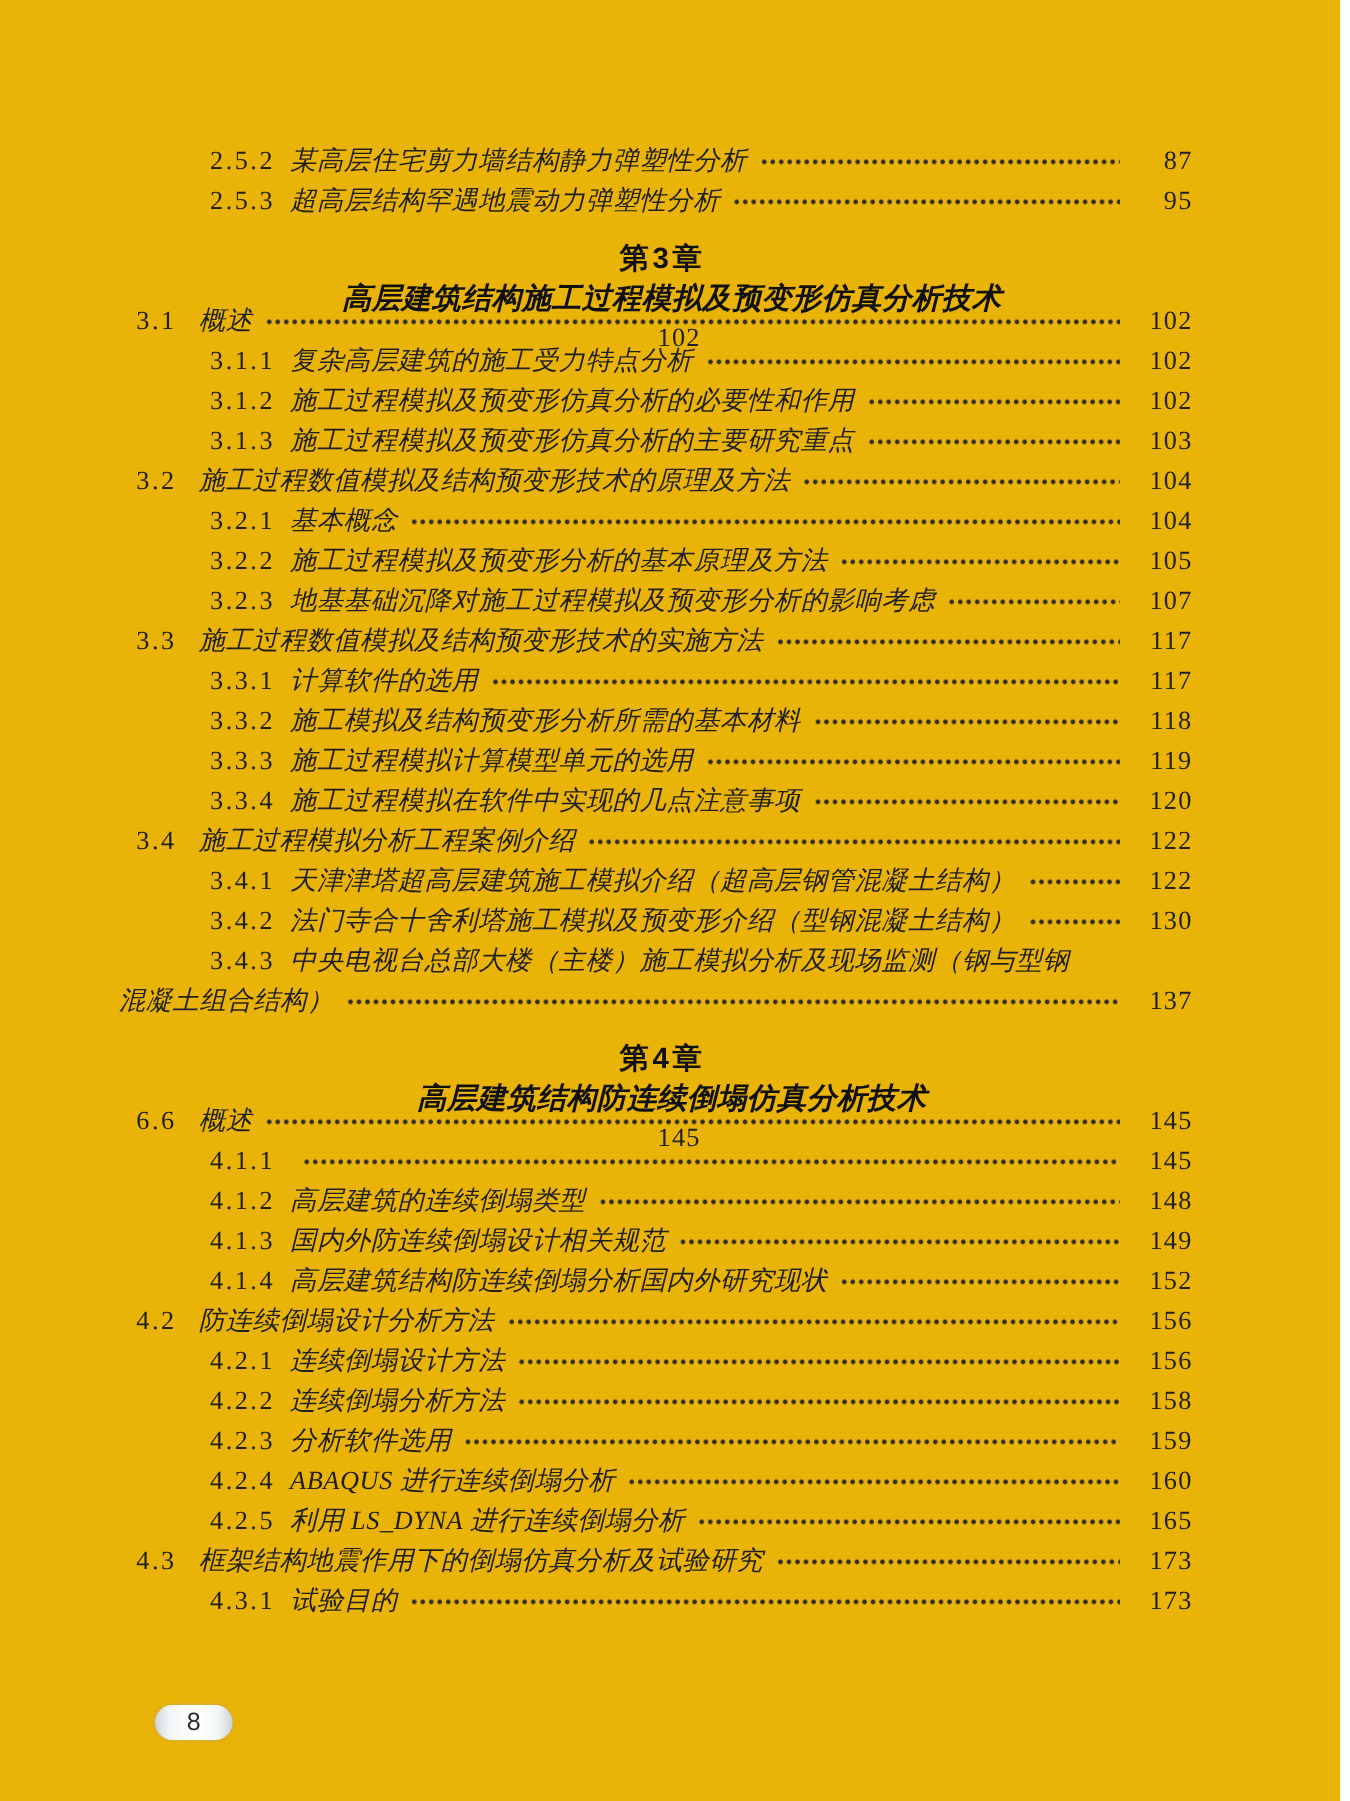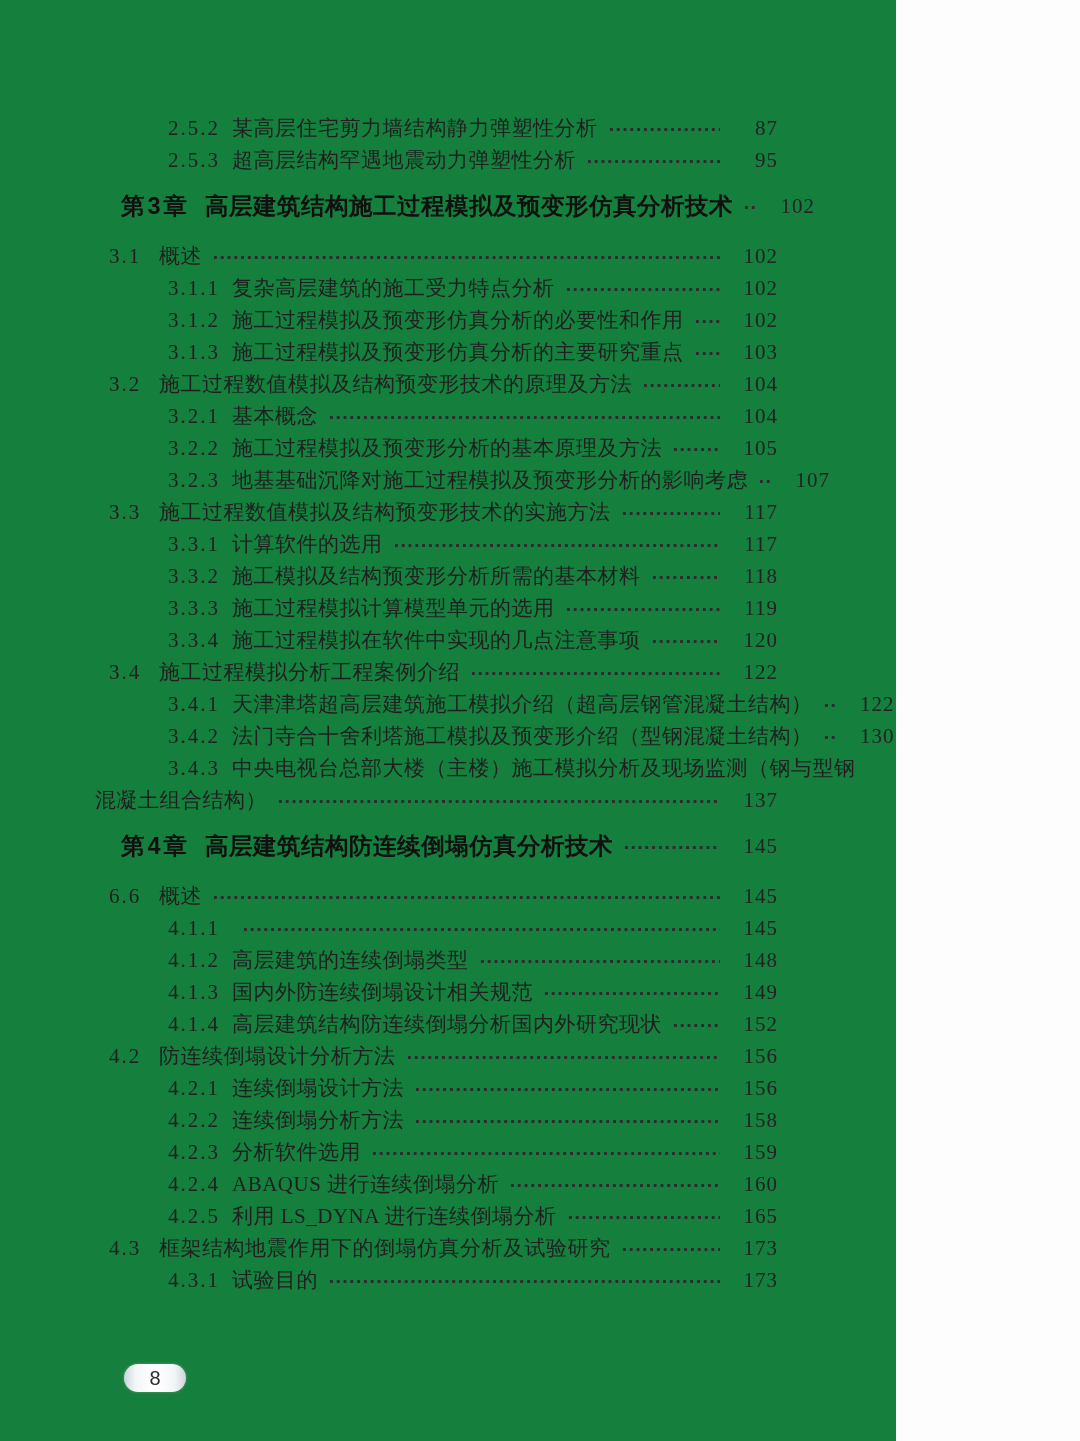--- a/index.html
+++ b/index.html
@@ -9,43 +9,44 @@
   }
   body {
     width: 1080px;
     height: 1441px;
     overflow: hidden;
     font-family: "Liberation Serif", "DejaVu Serif", serif;
     color: #1f1f1f;
   }
   .page {
     position: relative;
-    width: 896px;
+    width: 1072px;
     height: 1441px;
-    background: #15803d;
+    background: #eab308;
   }
   .toc {
     padding-top: 112px;
   }
   .row {
     display: flex;
     align-items: center;
     height: 32px;
     line-height: 32px;
     margin-right: 118px;
     font-size: 21px;
     white-space: nowrap;
   }
   .row .num {
     flex: none;
     letter-spacing: 2px;
   }
   .row .title {
     flex: none;
     letter-spacing: 0.5px;
+    font-style: italic;
   }
   .row .dots {
     flex: 1 1 auto;
     min-width: 14px;
     height: 32px;
     margin: 0 12px 0 10px;
     background-image: radial-gradient(circle, #2c2c2c 1.6px, transparent 1.9px);
     background-size: 6.8px 6.8px;
     background-repeat: repeat-x;
     background-position: left 55%;
@@ -61,20 +62,21 @@
     color: #222;
   }
   .row.chapter {
     margin-left: 121px;
     margin-top: 14px;
     margin-bottom: 18px;
     font-family: "Liberation Sans", "DejaVu Sans", sans-serif;
     font-weight: 700;
     font-size: 23.5px;
     color: #101010;
+    flex-direction: column;
   }
   .row.chapter .num {
     width: 84px;
     letter-spacing: 3px;
   }
   .row.section {
     margin-left: 109px;
   }
   .row.section .num {
     width: 50px;

